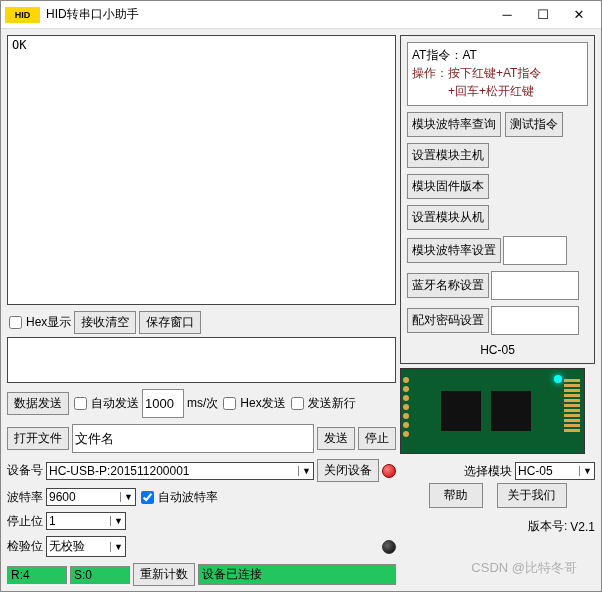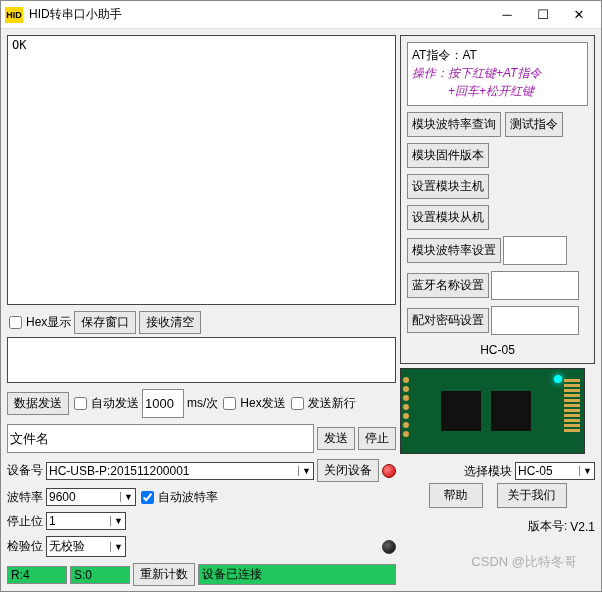--- a/index.html
+++ b/index.html
@@ -1,54 +1,54 @@
 <!DOCTYPE html>
 <html><head>
 <meta charset="utf-8">
 <style>
 * { box-sizing: border-box; margin: 0; padding: 0; }
 body { font-family: "Microsoft YaHei", SimSun, sans-serif; font-size: 12px; background: #f0f0f0; }
 .window { width: 602px; height: 592px; background: #f0f0f0; border: 1px solid #888; position: relative; }
 .titlebar { height: 28px; display: flex; align-items: center; padding: 0 4px; border-bottom: 1px solid #ddd; background: #fff; }
-.app-icon { width: 18px; height: 16px; background: #ffd700; color: #000; font-size: 9px; font-weight: bold; display: flex; align-items: center; justify-content: center; margin-right: 6px; }
+.app-icon { width: 35px; height: 16px; background: #ffd700; color: #000; font-size: 9px; font-weight: bold; display: flex; align-items: center; justify-content: center; margin-right: 6px; }
 .title { flex: 1; font-size: 12px; }
 .win-btns { display: flex; }
 .win-btn { width: 36px; height: 24px; display: flex; align-items: center; justify-content: center; font-size: 13px; cursor: pointer; }
 .content { display: flex; padding: 6px; gap: 4px; }
 .left { flex: 1; display: flex; flex-direction: column; gap: 3px; }
 .right { width: 195px; }
 .textarea-main { width: 100%; height: 270px; border: 1px solid #444; background: #fff; padding: 2px 4px; font-family: monospace; font-size: 12px; resize: none; }
 .row { display: flex; align-items: center; gap: 3px; margin-top: 3px; }
 .checkbox-wrap { display: flex; align-items: center; gap: 2px; }
 input[type="checkbox"] { margin: 0 2px; }
 .btn { background: #e8e8e8; border: 1px solid #888; padding: 2px 6px; font-size: 12px; cursor: pointer; font-family: inherit; }
 .textarea-send { width: 100%; height: 46px; border: 1px solid #444; background: #fff; resize: none; }
 .label { font-size: 12px; white-space: nowrap; }
 .textfield { border: 1px solid #888; padding: 6px 2px; font-size: 13px; font-family: inherit; background: #fff; }
 .dropdown { border: 1px solid #444; background: #fff; padding: 1px 2px; font-size: 12px; display: flex; align-items: center; }
 .dropdown-arrow { margin-left: auto; border-left: 1px solid #888; padding-left: 3px; font-size: 9px; }
 .right-panel { border: 1px solid #444; padding: 6px; background: #f0f0f0; display: flex; flex-direction: column; gap: 6px; }
 .at-box { border: 1px solid #888; background: #fff; padding: 3px 4px; font-size: 12px; line-height: 1.5; height: 64px; }
 .at-line1 { color: #000; }
-.at-line2 { color: #a21caf; font-style: italic; }
+.at-line2 { color: #7f1d1d; }
 .btn-wide { background: #e8e8e8; border: 1px solid #888; padding: 3px 4px; font-size: 12px; cursor: pointer; text-align: center; width: fit-content; }
 .btn-row-flex { display: flex; gap: 4px; align-items: center; }
 .input-group { display: flex; align-items: center; gap: 2px; }
 .module-label { text-align: center; font-size: 12px; margin-top: 2px; }
 .pcb-img { width: 185px; height: 86px; background: #0a5c2e; border: 1px solid #333; position: relative; margin-top: 4px; }
 .pcb-chip { position: absolute; width: 40px; height: 40px; background: #111; top: 22px; }
 .pcb-led { position: absolute; width: 8px; height: 8px; background: #00ffff; border-radius: 50%; box-shadow: 0 0 6px #00ffff; top: 6px; right: 22px; }
 .pcb-trace { position: absolute; right: 4px; top: 10px; width: 16px; height: 66px; }
 .trace-line { width: 100%; height: 3px; background: #d4a84b; margin-bottom: 2px; }
 .pcb-pins { position: absolute; left: 2px; top: 8px; width: 8px; display: flex; flex-direction: column; gap: 3px; }
 .pin { width: 6px; height: 6px; background: #d4a84b; border-radius: 50%; }
 .led-red { width: 14px; height: 14px; border-radius: 50%; background: radial-gradient(circle at 35% 35%, #ff8080, #cc0000); border: 1px solid #800; }
 .led-black { width: 14px; height: 14px; border-radius: 50%; background: radial-gradient(circle at 35% 35%, #666, #000); border: 1px solid #333; }
 .statusbox { border: 1px solid #888; background: #22c55e; padding: 1px 3px; font-size: 12px; }
-.watermark { position: absolute; bottom: 20px; right: 24px; font-size: 13px; color: rgba(120,120,120,0.55); pointer-events: none; }
+.watermark { position: absolute; bottom: 14px; right: 24px; font-size: 13px; color: rgba(120,120,120,0.55); pointer-events: none; }
 </style>
 </head>
 <body>
 
 <div class="window">
   <div class="titlebar">
     <div class="app-icon">HID</div>
     <div class="title">HID转串口小助手</div>
     <div class="win-btns">
       <div class="win-btn">─</div>
@@ -59,22 +59,22 @@
 
   <div class="content">
     <div class="left">
       <textarea class="textarea-main" style="">OK</textarea>
 
       <div class="row">
         <label class="checkbox-wrap">
           <input type="checkbox" style="">
             <span>Hex显示</span>
         </label>
+        <button class="btn">接收清空</button>
         <button class="btn">保存窗口</button>
-        <button class="btn">接收清空</button>
       </div>
 
       <textarea class="textarea-send" style=""></textarea>
 
       <div class="row">
         <button class="btn">数据发送</button>
         <label class="checkbox-wrap">
           <input type="checkbox" style="">
             <span>自动发送</span>
         </label>
@@ -84,20 +84,21 @@
           <input type="checkbox" style="">
             <span>Hex发送</span>
         </label>
         <label class="checkbox-wrap">
           <input type="checkbox" style="">
             <span>发送新行</span>
         </label>
       </div>
 
       <div class="row">
+        <button class="btn">打开文件</button>
         <input class="textfield" style="flex: 1 1 0%;" value="文件名">
         <button class="btn">发送</button>
         <button class="btn">停止</button>
       </div>
 
       <div class="row">
         <span class="label">设备号</span>
         <div class="dropdown" style="flex:1">
           <span>HC-USB-P:201511200001</span>
           <span class="dropdown-arrow">▼</span>
@@ -148,22 +149,22 @@
       <div class="right-panel">
         <div class="at-box">
           <div class="at-line1"><span>AT指令：</span><span>AT</span></div>
           <div class="at-line2"><span>操作：</span><span>按下红键+AT指令</span></div>
           <div class="at-line2" style="padding-left:36px"><span>+回车+松开红键</span></div>
         </div>
         <div class="btn-row-flex">
           <button class="btn-wide">模块波特率查询</button>
           <button class="btn-wide">测试指令</button>
         </div>
+        <button class="btn-wide">设置模块主机</button>
         <button class="btn-wide">模块固件版本</button>
-        <button class="btn-wide">设置模块主机</button>
         <button class="btn-wide">设置模块从机</button>
         <div class="input-group">
           <button class="btn-wide">模块波特率设置</button>
           <input class="textfield" style="width: 64px;" value="">
         </div>
         <div class="input-group">
           <button class="btn-wide">蓝牙名称设置</button>
           <input class="textfield" style="width: 88px;" value="">
         </div>
         <div class="input-group">

